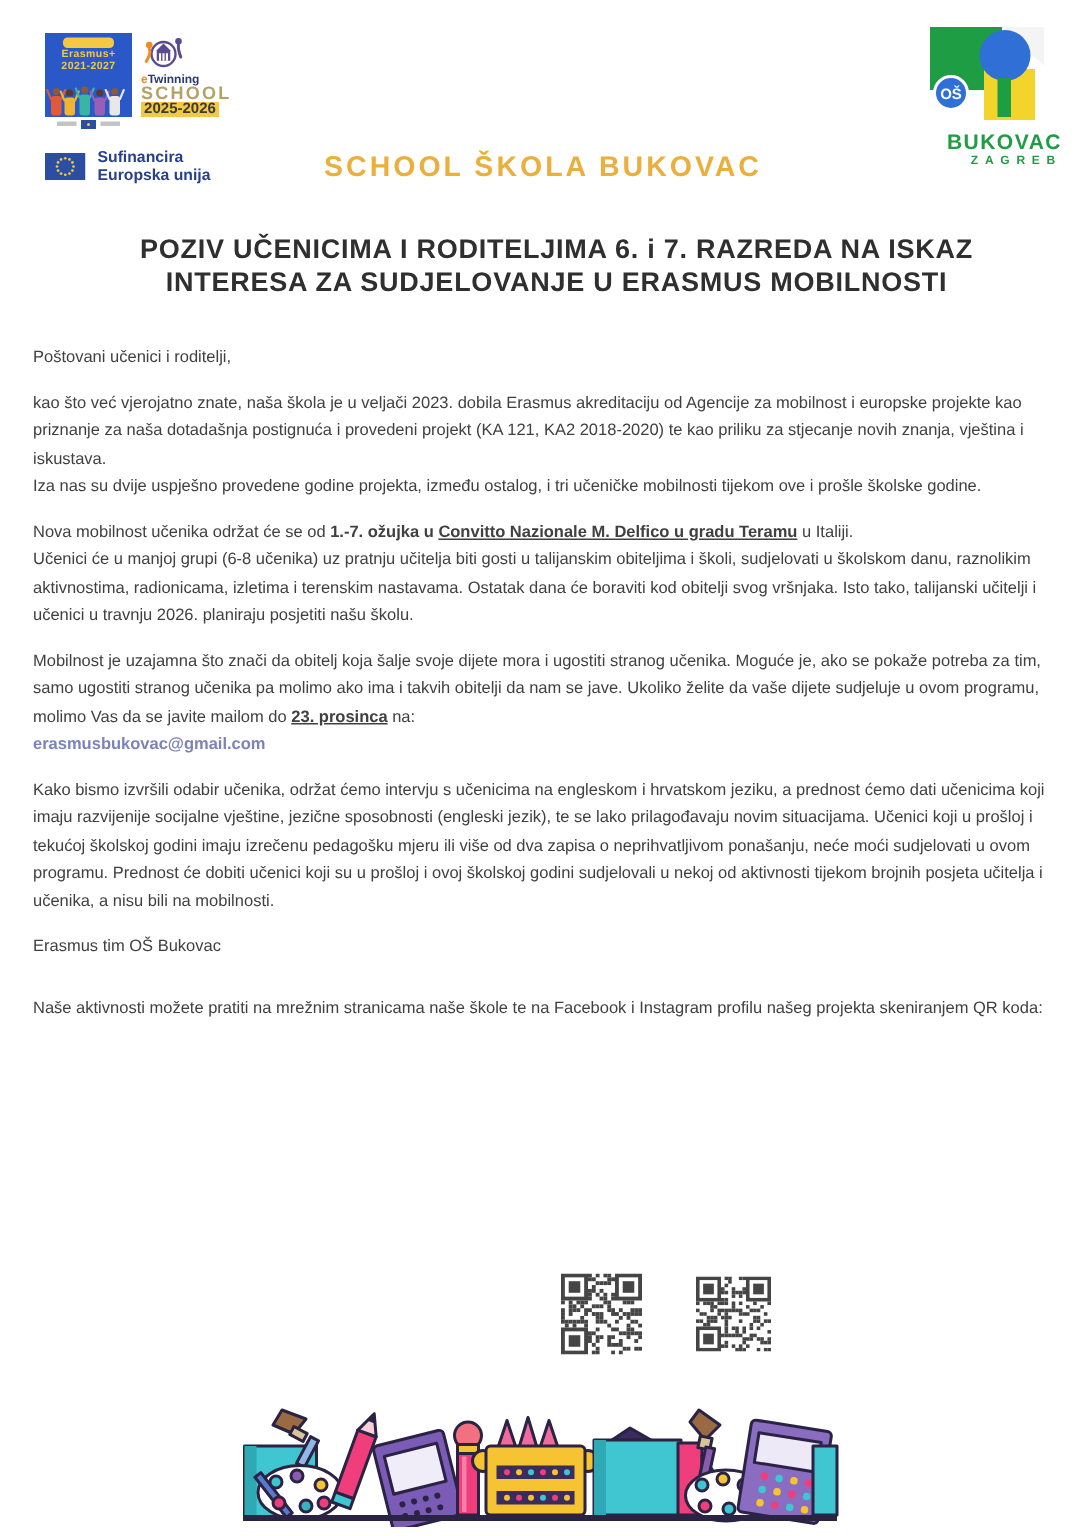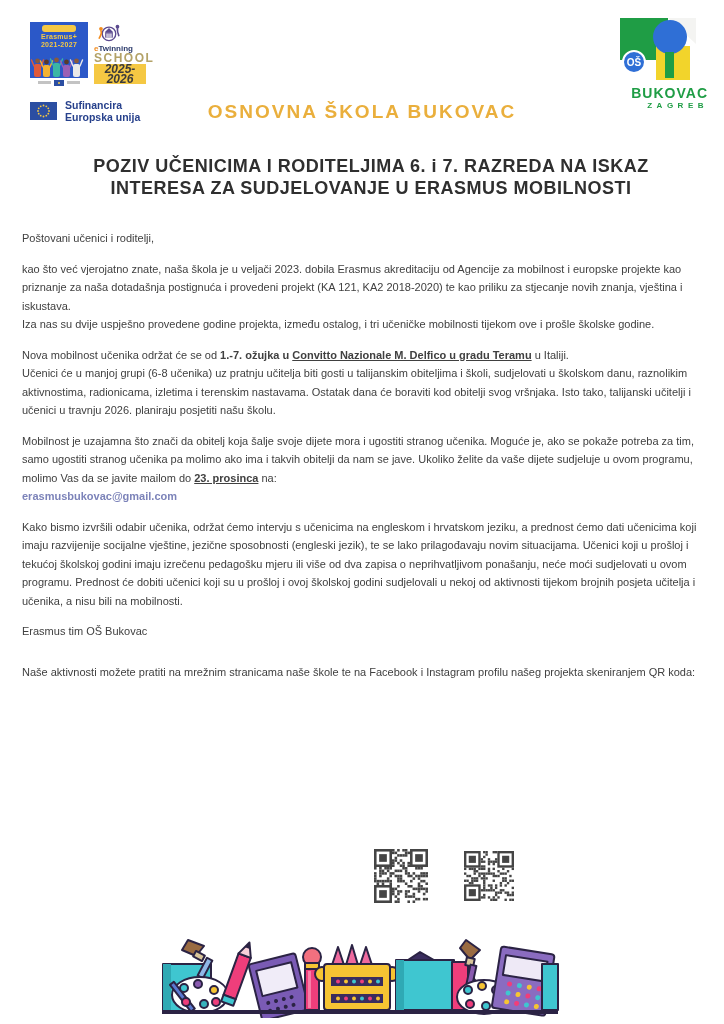--- a/index.html
+++ b/index.html
@@ -21,21 +21,21 @@
   .mini-flag::after{content:"";position:absolute;left:4px;top:2px;width:2px;height:2px;
     border-radius:50%;background:var(--brand-yellow);}
 
   .etw-card{position:absolute;left:94px;top:22px;width:52px;height:62px;background:#fff;
     display:flex;flex-direction:column;align-items:flex-start;}
   .etw-brand{font-size:8px;line-height:9px;}
   .etw-e{color:var(--etwinning-orange);font-weight:bold;}
   .etw-rest{color:#2b3a6b;font-weight:bold;}
   .etw-school{font-size:12px;line-height:10px;font-weight:bold;letter-spacing:1.5px;color:#b3a267;}
   .etw-years{margin-top:1px;width:100%;background:var(--brand-yellow);color:#3b3b3b;
-    font-size:12px;line-height:10px;font-weight:bold;text-align:center;font-style:italic;}
+    font-size:10px;line-height:10px;font-weight:bold;text-align:center;}
 
   .eu-cofund{position:absolute;left:30px;top:99px;display:flex;align-items:center;gap:8px;justify-content:center;}
   .eu-text{font-size:10.5px;line-height:12px;font-weight:bold;color:var(--eu-text);}
 
   .bk-logo{position:absolute;left:612px;top:14px;width:96px;text-align:right;}
   .bk-name{font-size:14px;line-height:15px;font-weight:800;letter-spacing:1px;
     color:var(--bukovac-green);}
   .bk-city{font-size:8px;line-height:10px;font-weight:bold;letter-spacing:4.5px;
     padding-left:4px;color:var(--bukovac-green);}
 
@@ -148,21 +148,21 @@
         <circle cx="8.7" cy="6.3" r="0.9"></circle>
           <circle cx="10.7" cy="4.3" r="0.9"></circle>
       </g>
     </svg>
     <div class="eu-text">
       <div>Sufinancira</div>
       <div>Europska unija</div>
     </div>
   </div>
 
-  <div class="school-title">OSNOVNA ŠKOLA BUKOVAC</div>
+  <div class="school-title">SCHOOL ŠKOLA BUKOVAC</div>
 
   <div class="bk-logo">
     <svg width="96" height="68" viewBox="0 0 96 68">
       <rect x="8" y="4" width="48" height="42" fill="#1F9D45"></rect>
       <polygon points="56,4 84,4 84,30" fill="#f4f4f2"></polygon>
       <rect x="44" y="32" width="34" height="34" fill="#F2D42B"></rect>
       <circle cx="58" cy="23" r="17" fill="#2F6FD6"></circle>
       <rect x="53" y="38" width="9" height="26" fill="#1F9D45"></rect>
       <circle cx="22" cy="48" r="11" fill="#2F6FD6" stroke="#fff" stroke-width="2"></circle>
       <text x="22" y="52" text-anchor="middle" font-size="10" font-weight="bold" fill="#ffffff" font-family="Liberation Sans, sans-serif">OŠ</text>

